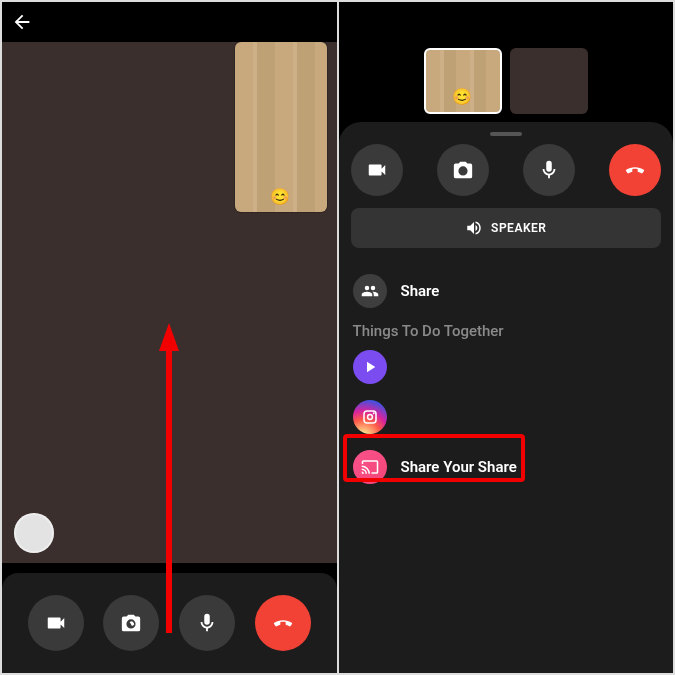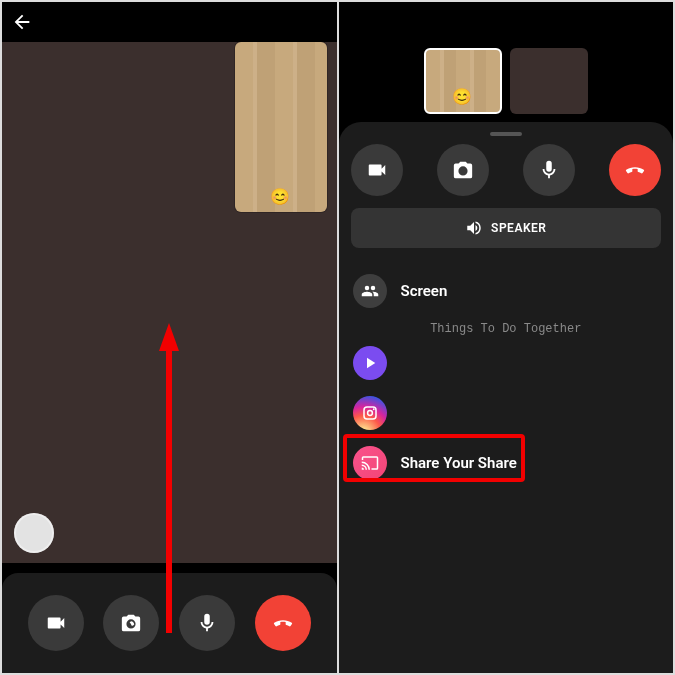--- a/index.html
+++ b/index.html
@@ -112,21 +112,20 @@
       #c9ab80;
     border:2px solid #fff;
   }
   .sheet {
     position:absolute;
     left:0; right:0; bottom:0;
     top:120px;
     background:#1c1c1c;
     border-radius:22px 22px 0 0;
     padding:10px 12px 0 12px;
-    text-align:center;
   }
   .handle{ width:32px; height:4px; background:#555; border-radius:2px; margin:0 auto 8px auto;}
   .row-btns {
     display:flex; justify-content:space-between; align-items:center;
     gap:6px;
     margin-bottom:12px;
   }
   .row-btns .circ-btn { width:52px; height:52px; }
   .pill-row{ display:flex; gap:8px; margin-bottom:18px;}
   .pill {
@@ -148,23 +147,22 @@
   .list-icon{
     width:34px; height:34px; border-radius:50%;
     display:flex;align-items:center;justify-content:center;
     flex:0 0 34px;
   }
   .li-grey{ background:#3e3e3e;}
   .li-purple{ background:#7b4cf0;}
   .li-insta{ background: radial-gradient(circle at 30% 110%, #fdf497 0%, #fdf497 5%, #fd5949 40%, #d6249f 60%, #285AEB 90%);}
   .li-pink{ background: linear-gradient(135deg,#fa528c,#f24677);}
   .section-label{
-    font-size:12px; color:#8a8a8a; font-weight:500;
+    font-size:15px; color:#8a8a8a; font-weight:500;
     padding:6px 2px 2px 2px;
-    font-family:Liberation Mono, monospace;
   }
   .highlight-box{
     border:4px solid #f20000;
     border-radius:4px;
     position:absolute;
     left:4px; width:182px; top:312px; height:48px;
     pointer-events:none;
   }
 
   
@@ -270,21 +268,21 @@
           <span>SPEAKER</span>
         </div>
       </div>
 
       <div class="list-item">
         <div class="list-icon li-grey">
           <svg class="ico-sm" viewBox="0 0 24 24">
               <path d="M16 11a3 3 0 1 0-3-3 3 3 0 0 0 3 3zm-8 0a3 3 0 1 0-3-3 3 3 0 0 0 3 3zm0 2c-2.33 0-7 1.17-7 3.5V19h14v-2.5C15 14.17 10.33 13 8 13zm8 0c-.29 0-.62.02-.97.05A4.62 4.62 0 0 1 17 16.5V19h6v-2.5c0-2.33-4.67-3.5-7-3.5z"></path>
             </svg>
         </div>
-        <span>Screen</span>
+        <span>Share</span>
       </div>
 
       <div class="section-label">Things To Do Together</div>
 
       <div class="list-item">
         <div class="list-icon li-purple">
           <svg class="ico-sm" viewBox="0 0 24 24">
               <path d="M8 5v14l11-7z"></path>
             </svg>
         </div>

